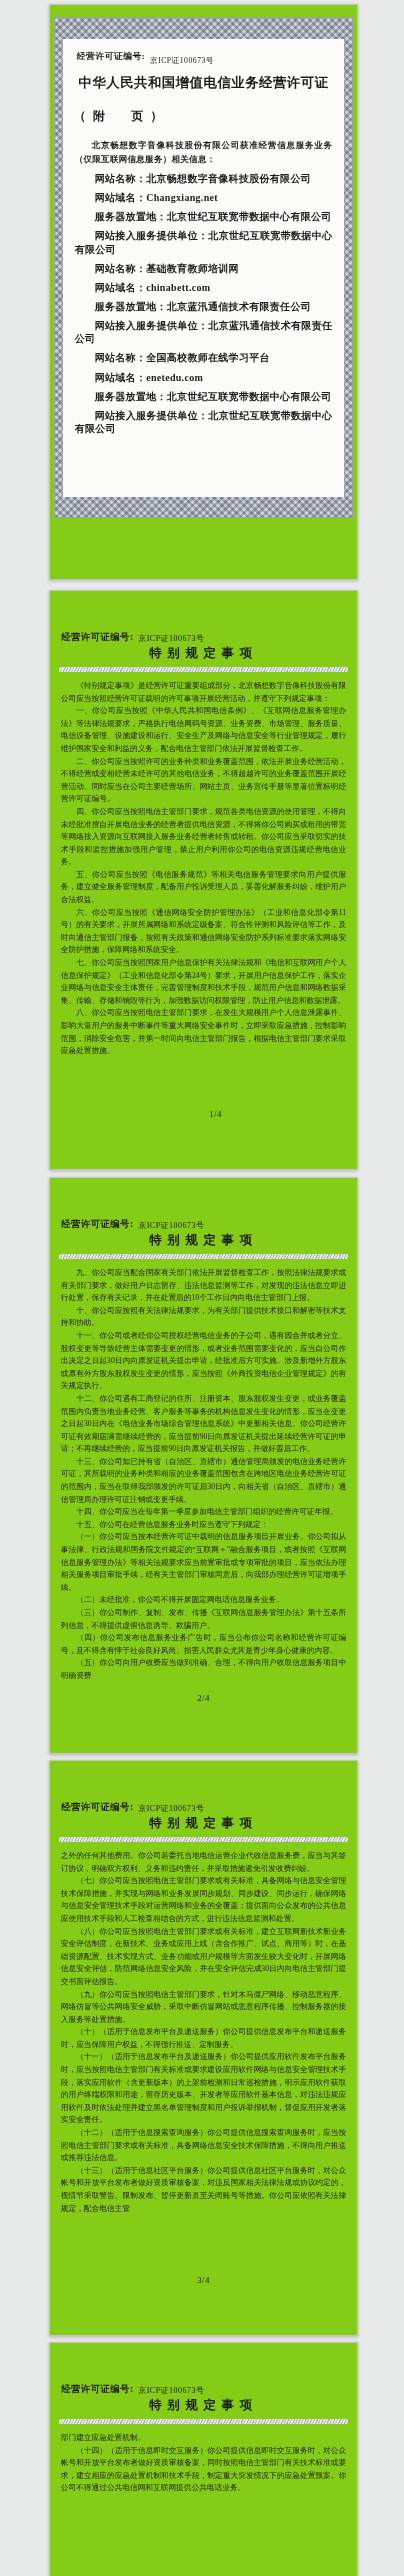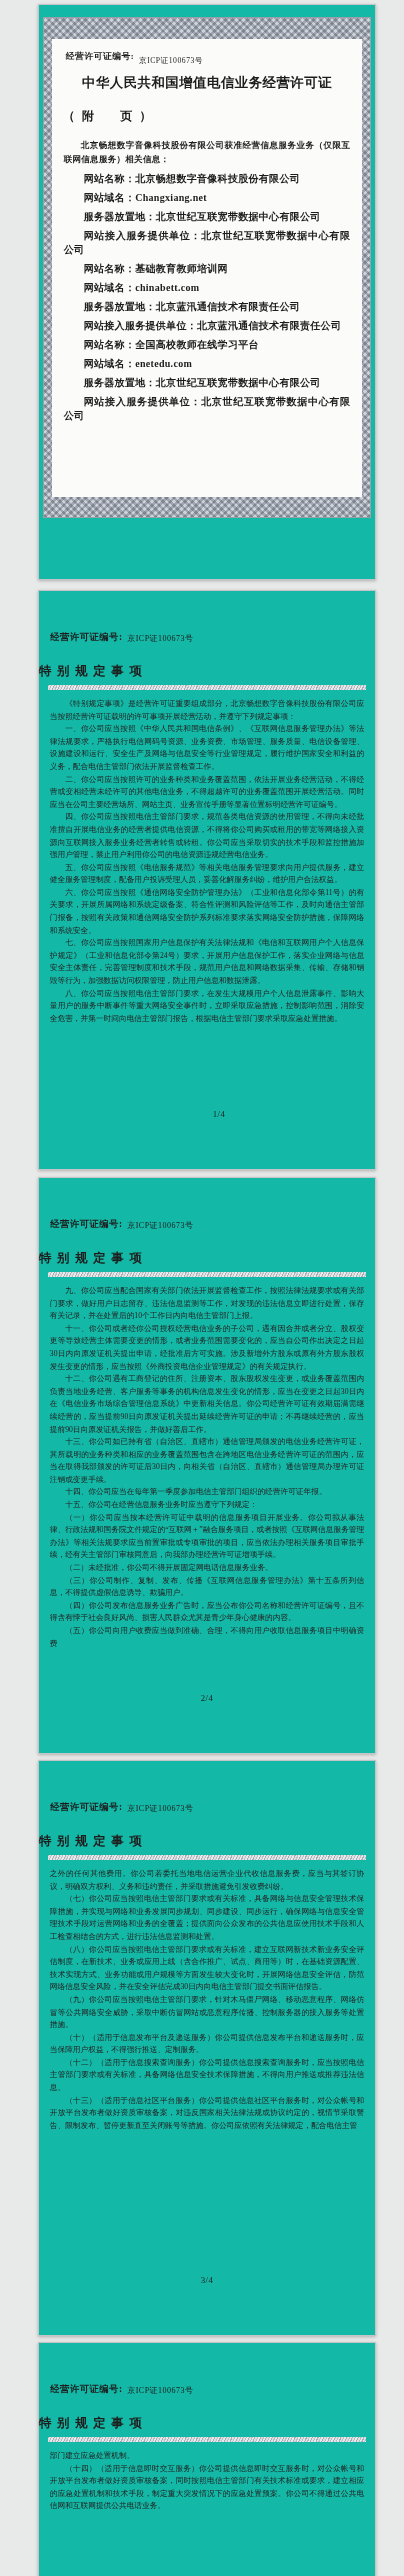--- a/index.html
+++ b/index.html
@@ -1,38 +1,38 @@
 <!DOCTYPE html>
 <html style="font-size:8.2px"><head>
 <meta charset="utf-8">
 <style>
   html,body{margin:0;padding:0;background:#dfe0e0;}
   #canvas{position:relative;width:405px;height:2873px;background:#e8e9e9;margin:0 auto;overflow:hidden;
           font-family:"Liberation Serif","DejaVu Serif",serif;color:#1d1d1d;}
-  .paper{position:absolute;left:38px;width:338px;background:#14b8a6;border:0.5px solid #c3c5c6;
+  .paper{position:absolute;left:49px;width:309px;background:#84cc16;border:0.5px solid #c3c5c6;
          box-shadow:0 1px 3.1px rgba(0,0,0,.25);box-sizing:border-box;}
   
   .cert-frame{position:absolute;left:3.6px;right:3.6px;top:12.4px;height:499px;
       background:
         repeating-linear-gradient(45deg,#b3b8c0 0 2.6px,#e6e8eb 2.6px 5.2px),
         repeating-linear-gradient(-45deg,#b3b8c0 0 2.6px,#e6e8eb 2.6px 5.2px);
       background-blend-mode:multiply;border:0.5px solid #9aa0a8;}
   .cert-inner{position:absolute;left:8.8px;right:8.8px;top:20.6px;bottom:20.6px;background:#fbfbfa;padding:2.1px 10.3px 0 10.3px;}
   .cert-lic-row{margin:10.3px 0 0 3.1px;}
   .cert-lic-label{font-size:8.8px;font-weight:bold;letter-spacing:0.5px;}
   .cert-lic-no{font-size:7.7px;margin-left:2.6px;position:relative;top:3.6px;letter-spacing:0.5px;}
   .cert-title{text-align:center;font-size:13.4px;font-weight:bold;letter-spacing:0.5px;margin:10.3px 0 0 0;}
   .cert-subtitle{font-size:12px;font-weight:bold;letter-spacing:7.2px;margin-top:16px;}
   .cert-intro{font-size:8.5px;font-weight:bold;line-height:14px;text-indent:2em;letter-spacing:0.3px;margin:13.4px 1px 0 1px;text-align:justify;}
   .cert-field{font-size:10px;font-weight:bold;line-height:13.4px;text-indent:2em;letter-spacing:0.3px;margin:5.7px 1px 0 1px;text-align:justify;}
   
   .sp-header{margin:40px 0 0 11.3px;}
   .sp-lic-label{font-size:9.3px;font-weight:bold;letter-spacing:0.5px;}
   .sp-lic-no{font-size:8px;margin-left:2.6px;position:relative;top:0.5px;letter-spacing:0.5px;}
-  .sp-title{text-align:left;font-size:12.4px;font-weight:bold;letter-spacing:5.7px;margin:19px 0 0 0;}
+  .sp-title{text-align:center;font-size:12.4px;font-weight:bold;letter-spacing:5.7px;margin:1px 0 0 0;}
   .band{height:4.6px;margin:5.2px 9.3px 0 9.3px;
         background:repeating-linear-gradient(115deg,#a8adb5 0 1px,#dfe2e5 1px 2.6px,#b9bec5 2.6px 3.6px,#e8eaec 3.6px 5.2px);}
   .sp-body{margin:8.2px 10.8px 0 10.8px;font-size:7.7px;line-height:12.6px;text-align:justify;color:#222;}
   .sp-body p{margin:0;text-indent:2em;}
   .sp-body p.cont{text-indent:0;}
   .sp-pagenum{position:absolute;left:0;right:0;text-align:center;font-size:8.8px;letter-spacing:0.5px;color:#222;}
 </style>
 </head>
 <body>
 
@@ -86,20 +86,21 @@
 
   <div class="paper" style="top:1177px;height:577px;">
     <div class="sp-header">
       <span class="sp-lic-label">经营许可证编号:</span>
       <span class="sp-lic-no">京ICP证100673号</span>
     </div>
     <div class="sp-title">特别规定事项</div>
     <div class="band"></div>
     <div class="sp-body">
       <p>九、你公司应当配合国家有关部门依法开展监督检查工作，按照法律法规要求或有关部门要求，做好用户日志留存、违法信息监测等工作，对发现的违法信息立即进行处置，保存有关记录，并在处置后的10个工作日内向电信主管部门上报。</p>
+      <p>十、你公司应按照有关法律法规要求，为有关部门提供技术接口和解密等技术支持和协助。</p>
       <p>十一、你公司或者经你公司授权经营电信业务的子公司，遇有因合并或者分立、股权变更等导致经营主体需要变更的情形，或者业务范围需要变化的，应当自公司作出决定之日起30日内向原发证机关提出申请，经批准后方可实施。涉及新增外方股东或原有外方股东股权发生变更的情形，应当按照《外商投资电信企业管理规定》的有关规定执行。</p>
       <p>十二、你公司遇有工商登记的住所、注册资本、股东股权发生变更，或业务覆盖范围内负责当地业务经营、客户服务等事务的机构信息发生变化的情形，应当在变更之日起30日内在《电信业务市场综合管理信息系统》中更新相关信息。你公司经营许可证有效期届满需继续经营的，应当提前90日向原发证机关提出延续经营许可证的申请；不再继续经营的，应当提前90日向原发证机关报告，并做好善后工作。</p>
       <p>十三、你公司如已持有省（自治区、直辖市）通信管理局颁发的电信业务经营许可证，其所载明的业务种类和相应的业务覆盖范围包含在跨地区电信业务经营许可证的范围内，应当在取得我部颁发的许可证后30日内，向相关省（自治区、直辖市）通信管理局办理许可证注销或变更手续。</p>
       <p>十四、你公司应当在每年第一季度参加电信主管部门组织的经营许可证年报。</p>
       <p>十五、你公司在经营信息服务业务时应当遵守下列规定：</p>
       <p>（一）你公司应当按本经营许可证中载明的信息服务项目开展业务。你公司拟从事法律、行政法规和国务院文件规定的“互联网＋”融合服务项目，或者按照《互联网信息服务管理办法》等相关法规要求应当前置审批或专项审批的项目，应当依法办理相关服务项目审批手续，经有关主管部门审核同意后，向我部办理经营许可证增项手续。</p>
       <p>（二）未经批准，你公司不得开展固定网电话信息服务业务。</p>
       <p>（三）你公司制作、复制、发布、传播《互联网信息服务管理办法》第十五条所列信息，不得提供虚假信息诱导、欺骗用户。</p>
       <p>（四）你公司发布信息服务业务广告时，应当公布你公司名称和经营许可证编号，且不得含有悖于社会良好风尚、损害人民群众尤其是青少年身心健康的内容。</p>
       <p>（五）你公司向用户收费应当做到准确、合理，不得向用户收取信息服务项目中明确资费</p>
@@ -113,20 +114,21 @@
       <span class="sp-lic-no">京ICP证100673号</span>
     </div>
     <div class="sp-title">特别规定事项</div>
     <div class="band"></div>
     <div class="sp-body">
       <p class="cont">之外的任何其他费用。你公司若委托当地电信运营企业代收信息服务费，应当与其签订协议，明确双方权利、义务和违约责任，并采取措施避免引发收费纠纷。</p>
       <p>（七）你公司应当按照电信主管部门要求或有关标准，具备网络与信息安全管理技术保障措施，并实现与网络和业务发展同步规划、同步建设、同步运行，确保网络与信息安全管理技术手段对运营网络和业务的全覆盖；提供面向公众发布的公共信息应使用技术手段和人工检查相结合的方式，进行违法信息监测和处置。</p>
       <p>（八）你公司应当按照电信主管部门要求或有关标准，建立互联网新技术新业务安全评估制度，在新技术、业务或应用上线（含合作推广、试点、商用等）时，在基础资源配置、技术实现方式、业务功能或用户规模等方面发生较大变化时，开展网络信息安全评估，防范网络信息安全风险，并在安全评估完成30日内向电信主管部门提交书面评估报告。</p>
       <p>（九）你公司应当按照电信主管部门要求，针对木马僵尸网络、移动恶意程序、网络仿冒等公共网络安全威胁，采取中断仿冒网站或恶意程序传播、控制服务器的接入服务等处置措施。</p>
       <p>（十）（适用于信息发布平台及递送服务）你公司提供信息发布平台和递送服务时，应当保障用户权益，不得强行推送、定制服务。</p>
+      <p>（十一）（适用于信息发布平台及递送服务）你公司提供应用软件发布平台服务时，应当按照电信主管部门有关标准或要求建设应用软件网络与信息安全管理技术手段，落实应用软件（含更新版本）的上架前检测和日常巡检措施，明示应用软件获取的用户终端权限和用途，留存历史版本、开发者等应用软件基本信息，对违法违规应用软件及时依法处理并建立黑名单管理制度和用户投诉举报机制，督促应用开发者落实安全责任。</p>
       <p>（十二）（适用于信息搜索查询服务）你公司提供信息搜索查询服务时，应当按照电信主管部门要求或有关标准，具备网络信息安全技术保障措施，不得向用户推送或推荐违法信息。</p>
       <p>（十三）（适用于信息社区平台服务）你公司提供信息社区平台服务时，对公众帐号和开放平台发布者做好资质审核备案，对违反国家相关法律法规或协议约定的，视情节采取警告、限制发布、暂停更新直至关闭账号等措施。你公司应依照有关法律规定，配合电信主管</p>
     </div>
     <div class="sp-pagenum" style="bottom:50px;">3/4</div>
   </div>
 
   <div class="paper" style="top:2342px;height:529px;">
     <div class="sp-header">
       <span class="sp-lic-label">经营许可证编号:</span>
       <span class="sp-lic-no">京ICP证100673号</span>

